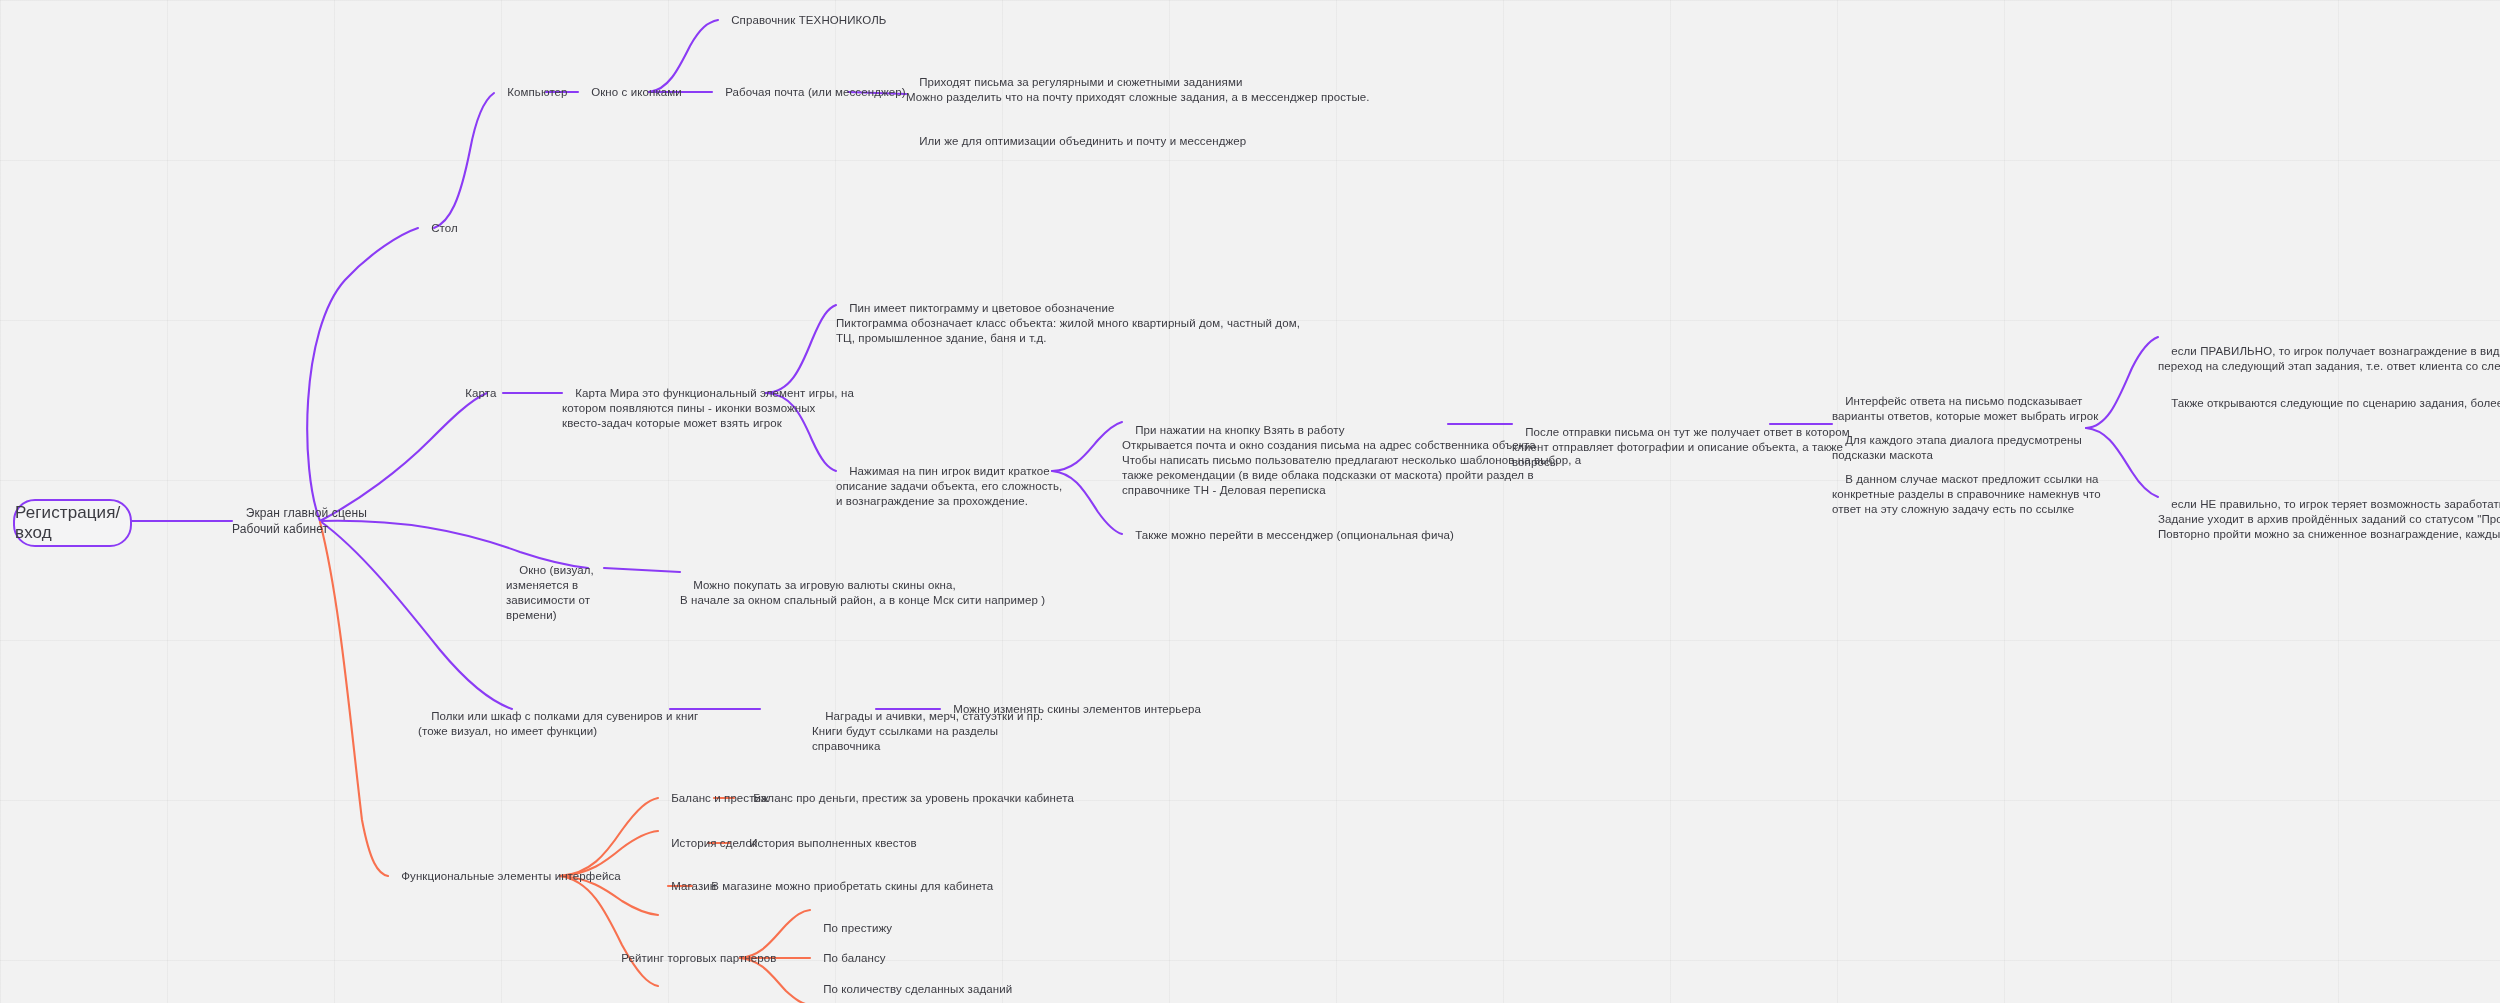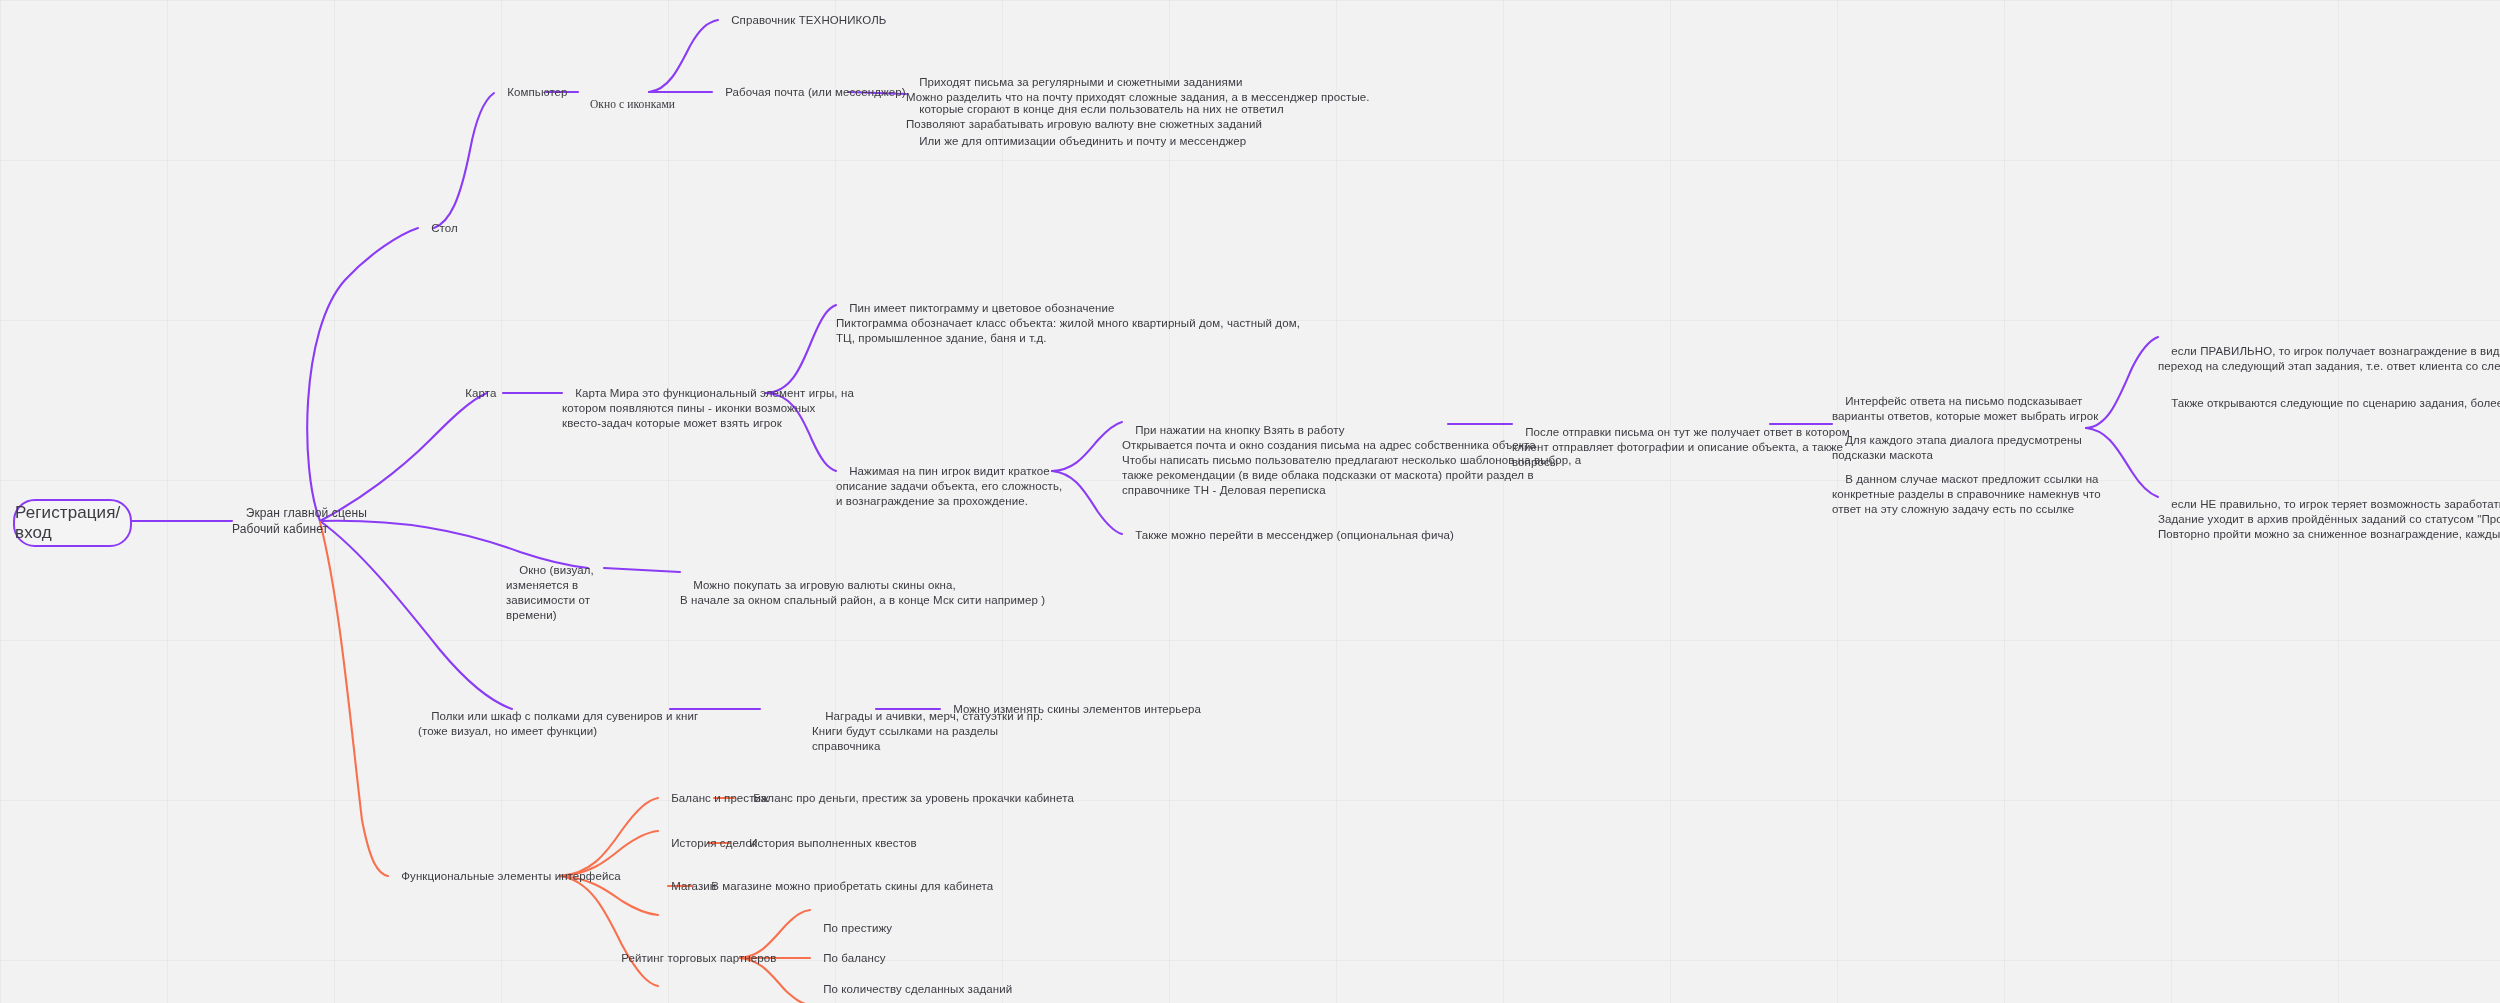--- a/index.html
+++ b/index.html
@@ -111,36 +111,32 @@
     <span>Экран главной сцены
 Рабочий кабинет</span>
   </div>
 
   <div class="node anchor-r" style="left:418px;top:228px;">
     <span>Стол</span>
   </div>
   <div class="node anchor-r" style="left:494px;top:92px;">
     <span>Компьютер</span>
   </div>
-  <div class="node anchor-r" style="left:578px;top:104px;font-family:Liberation Serif, serif;">
+  <div class="node anchor-r" style="left:578px;top:92px;">
     <span>Окно с иконками</span>
   </div>
   <div class="node anchor-r" style="left:718px;top:20px;">
     <span>Справочник ТЕХНОНИКОЛЬ</span>
   </div>
   <div class="node anchor-r" style="left:712px;top:92px;">
     <span>Рабочая почта (или мессенджер)</span>
   </div>
   <div class="node" style="left:906px;top:60px;">
     <span>Приходят письма за регулярными и сюжетными заданиями
 Можно разделить что на почту приходят сложные задания, а в мессенджер простые.</span>
-  </div>
-  <div class="node" style="left:906px;top:87px;">
-    <span>которые сгорают в конце дня если пользователь на них не ответил
-Позволяют зарабатывать игровую валюту вне сюжетных заданий</span>
   </div>
   <div class="node" style="left:906px;top:119px;">
     <span>Или же для оптимизации объединить и почту и мессенджер</span>
   </div>
 
   <div class="node anchor-r" style="left:452px;top:393px;">
     <span>Карта</span>
   </div>
   <div class="node" style="left:562px;top:371px;">
     <span>Карта Мира это функциональный элемент игры, на

